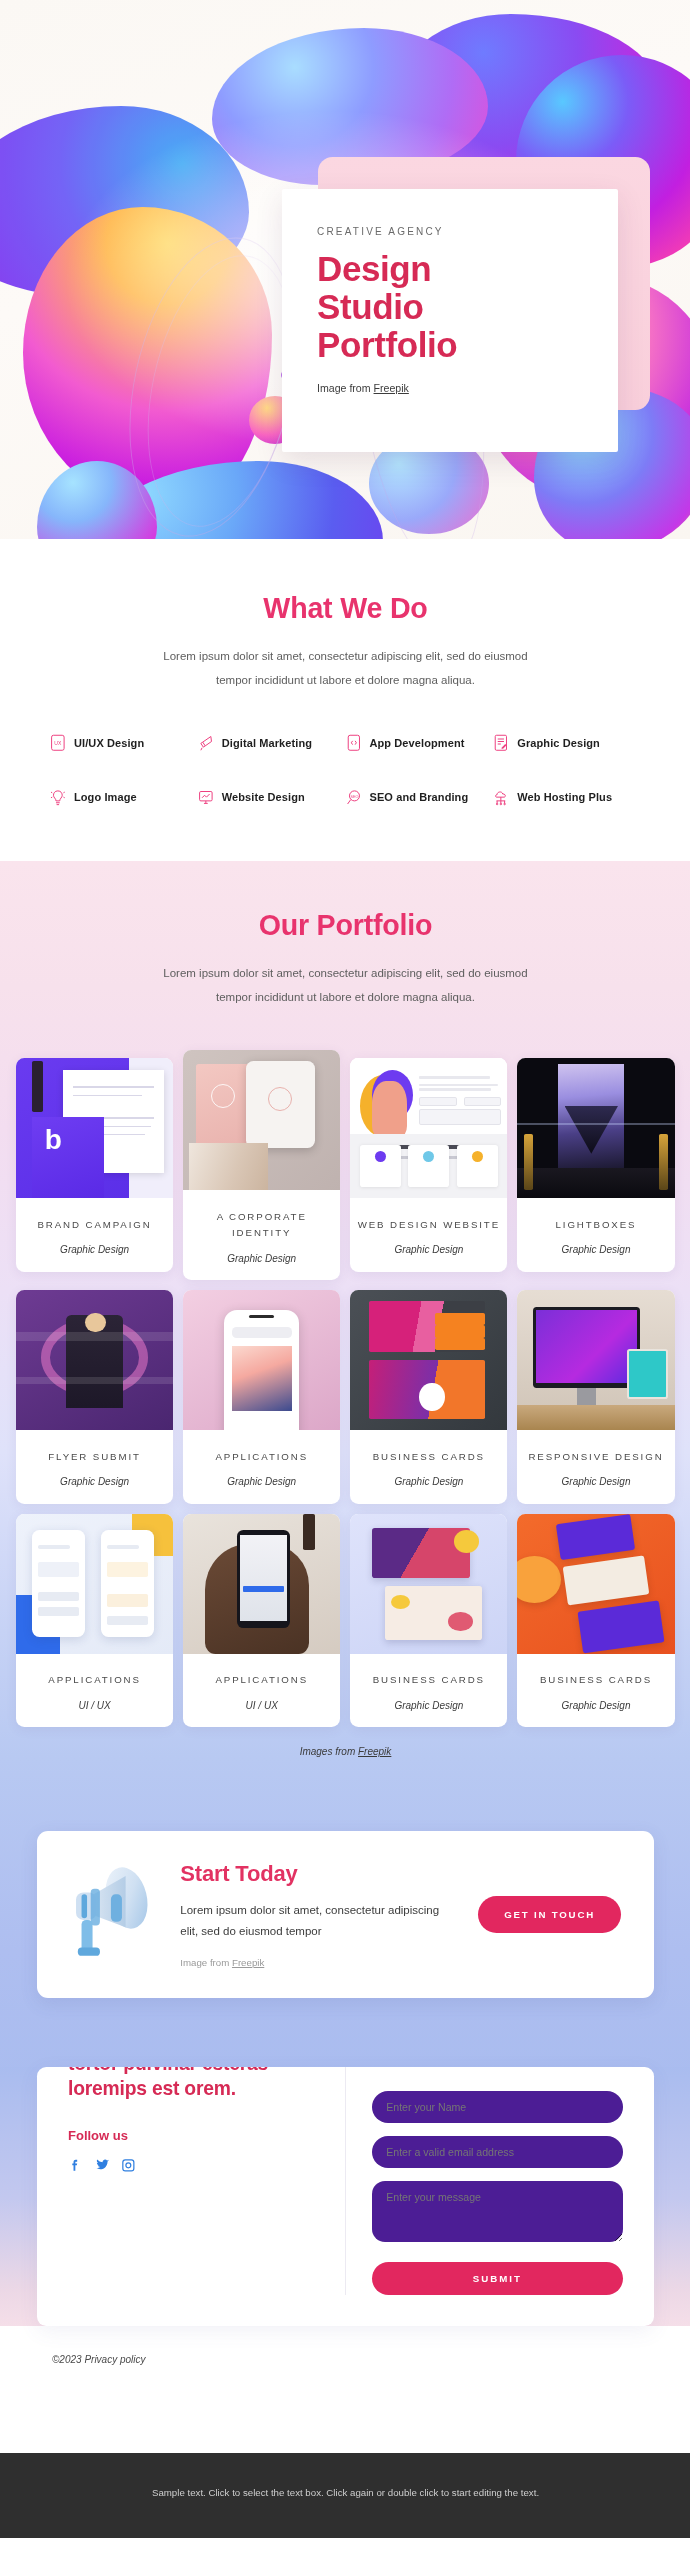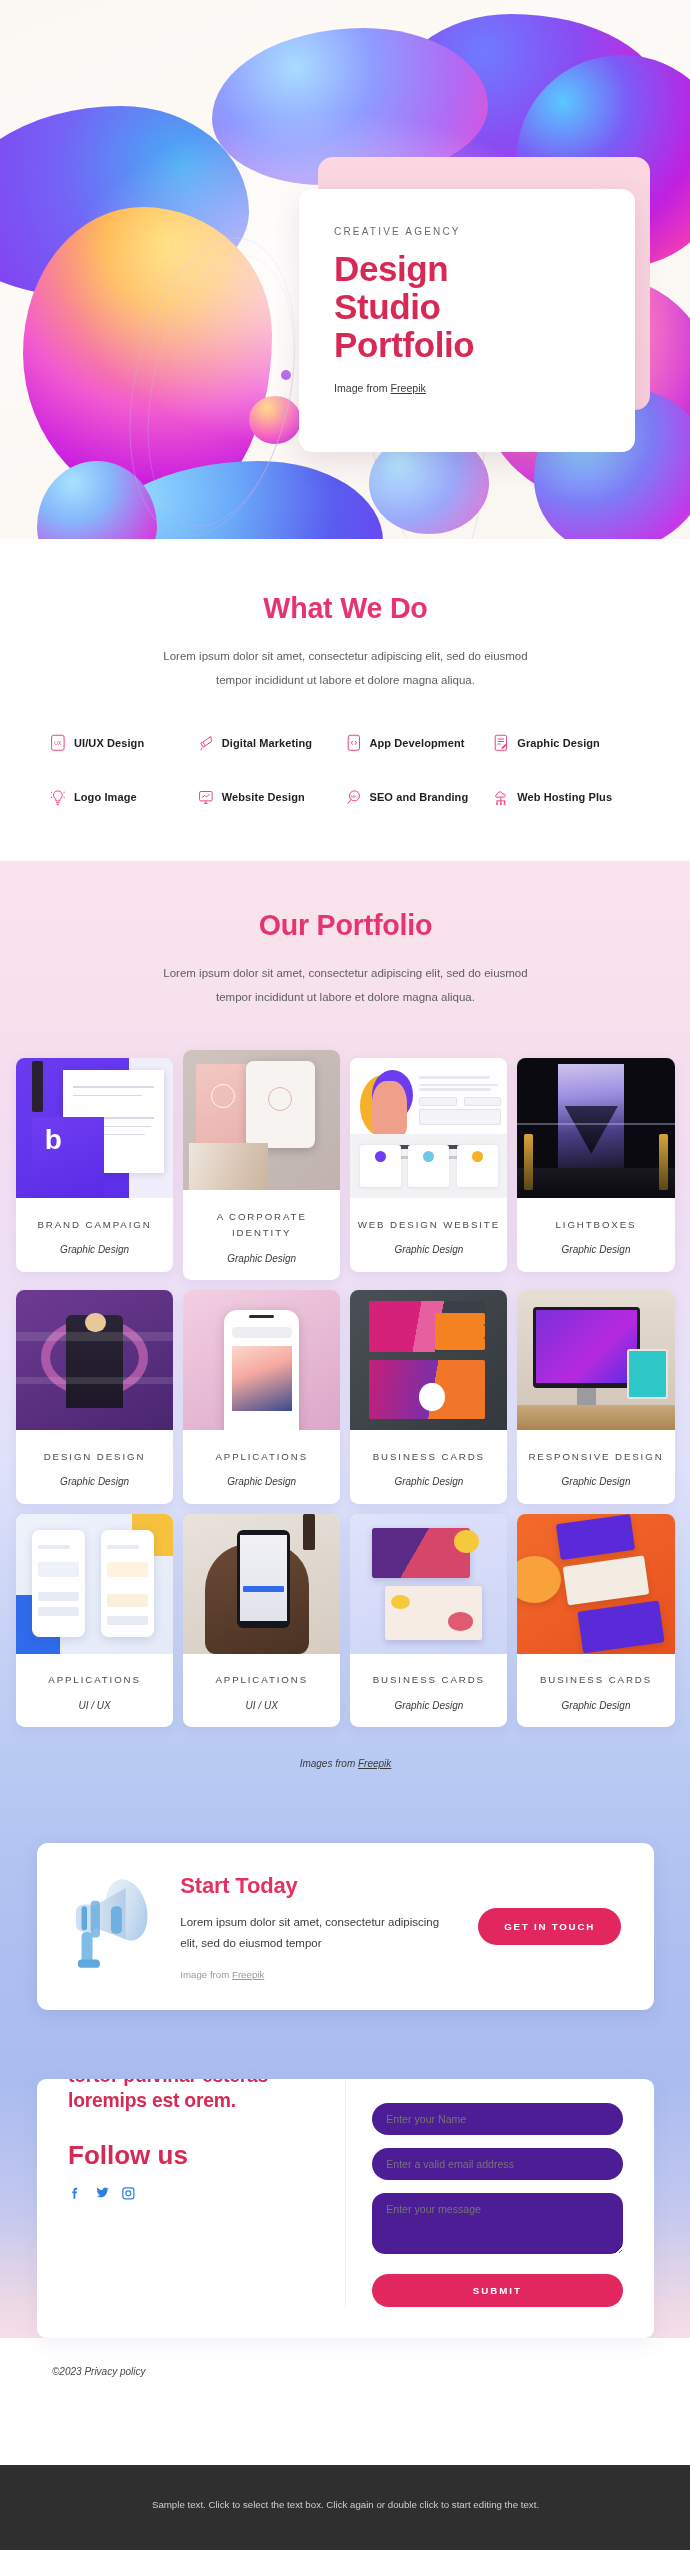--- a/index.html
+++ b/index.html
@@ -83,22 +83,22 @@
   .s1 { left:134px; top:235px; width:157px; height:304px; transform: rotate(12deg); border-color: rgba(200,170,230,.4); }
   .s2 { left:152px; top:253px; width:138px; height:276px; transform: rotate(12deg); border-color: rgba(210,180,235,.3);}
   .s3 { left:359px; top:184px; width:120px; height:387px; transform: rotate(-8deg); border-color: rgba(200,170,235,.3);}
 
   .hero-card-back {
     position:absolute; left:318px; top:157px; width:332px; height:253px;
     background: linear-gradient(180deg,#fbd7e1 0%, #f9cfdb 100%);
     border-radius: 14.7px;
   }
   .hero-card {
-    position:absolute; left:299px; top:189px; width:336px; height:263px;
-    background:#fff; border-radius: 13px;
+    position:absolute; left:282px; top:189px; width:336px; height:263px;
+    background:#fff; border-radius: 2px;
     box-shadow: 0 9.2px 28px rgba(80,40,90,.12);
     padding: 37px 35px 0 35px;
   }
   .eyebrow { font-size:10px; letter-spacing:2.2px; color:#6a6a6a; font-weight:400; }
   .hero-title {
     margin-top:13px; font-size:35px; line-height:1.08; font-weight:800;
     color:#d62a55; letter-spacing:-0.4px;
   }
   .credit { margin-top:18.4px; font-size:10.6px; color:#3c3c3c; }
   .credit a { color:#3c3c3c; text-decoration: underline; }
@@ -133,21 +133,21 @@
     background:#fff; border-radius:8.3px; overflow:hidden;
     box-shadow: 0 2.8px 11px rgba(90,70,130,.08);
     padding-bottom:16.6px;
   }
   .pf-thumb { width:100%; height:140px; position:relative; overflow:hidden; }
   .pf-name {
     margin-top:18.4px; text-align:center; font-size:9.7px; letter-spacing:1.9px;
     color:#4a4a4a; line-height:1.7; padding: 0 5.5px;
   }
   .pf-cat { margin-top:11px; text-align:center; font-size:10px; font-style:italic; color:#3b3b3b; }
-  .pf-credit { text-align:center; margin-top:31px; font-size:10px; font-style:italic; color:#3b3b3b; }
+  .pf-credit { text-align:center; margin-top:19px; font-size:10px; font-style:italic; color:#3b3b3b; }
   .pf-credit a { color:#3b3b3b; }
 
   
   .t-brand { background:#f0eefb; }
   .t-brand .sq { position:absolute; left:0; top:0; width:72%; height:100%; background:linear-gradient(150deg,#6a3bf0,#5b2fe8); border-radius:0 0 0 0;}
   .t-brand .paper { position:absolute; left:30%; top:8%; width:64%; height:74%; background:#fff; box-shadow:0 1.8px 7.4px rgba(0,0,0,.14); }
   .t-brand .bk { position:absolute; left:10%; top:42%; width:46%; height:58%; background:linear-gradient(160deg,#6e3df2,#5a2ae6); }
   .t-brand .bk:after { content:"b"; position:absolute; left:18%; top:8%; font-size:28px; color:#fff; font-weight:700; }
   .t-brand .pen { position:absolute; left:10%; top:2%; width:7%; height:36%; background:#2a2030; border-radius:1.8px; }
   .t-brand .ln { position:absolute; background:#d9d7e8; height:1.4px; }
@@ -264,21 +264,21 @@
     margin-top: -42px;
     overflow:hidden;
     box-shadow: 0 5.5px 20px rgba(90,90,150,.08);
   }
   .fc-left { width:50%; padding: 0 20px 0 31px; border-right:0.9px solid #eceaf2; }
   .fc-left-inner { padding-top: 0; margin-top:-14.7px; }
   .f-head { font-size:19.3px; font-weight:800; color:#d62a55; line-height:1.28; letter-spacing:-0.2px; }
   .f-lines { margin-top:18.4px; }
   .f-line { font-size:11px; color:#444; line-height:2.0; }
   .f-mail { display:inline-block; margin-top:1.8px; font-size:11px; font-weight:700; color:#d62a55; text-decoration:underline;}
-  .f-follow { margin-top:26px; font-size:26px; font-weight:800; color:#d62a55;}
+  .f-follow { margin-top:26px; font-size:13px; font-weight:800; color:#d62a55;}
   .f-social { margin-top:14.7px; display:flex; gap:12px; align-items:center; }
   .f-social span { width:14.7px; height:14.7px; color:#2f7fe0; display:block; }
   .f-social svg { width:100%; height:100%; display:block; }
   .fc-right { width:50%; padding: 24px 31px 0 26px; }
   .fld {
     width:100%; background:#4c1d95; border:none; border-radius:16.6px;
     padding: 10px 14.7px; font-size:10.6px; color:#8b8b93; margin-bottom:13px;
     font-family:Liberation Sans, sans-serif; outline:none;
   }
   textarea.fld { height:61px; border-radius:13px; resize:vertical; }
@@ -517,21 +517,21 @@
       </div>
 
       <div class="pf-card">
         <div class="pf-thumb t-flyer">
           <div class="circ"></div>
             <div class="pers"></div>
             <div class="head"></div>
           <div class="band" style="left:0;top:30%;width:100%;height:6%"></div>
           <div class="band" style="left:0;top:62%;width:100%;height:5%"></div>
         </div>
-        <div class="pf-name">DESIGN DESIGN</div>
+        <div class="pf-name">FLYER SUBMIT</div>
         <div class="pf-cat">Graphic Design</div>
       </div>
 
       <div class="pf-card">
         <div class="pf-thumb t-app">
           <div class="phone"></div>
             <div class="notch"></div>
             <div class="srch"></div>
             <div class="art"></div>
         </div>

